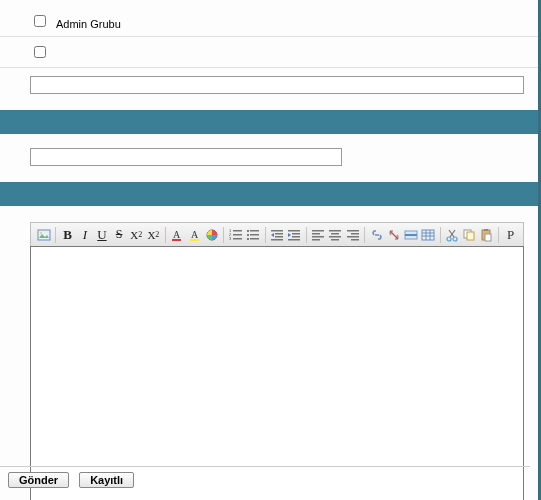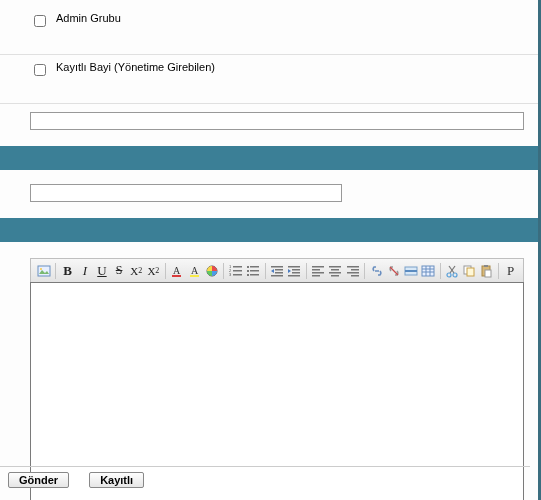--- a/index.html
+++ b/index.html
@@ -18,24 +18,24 @@
     height: 500px;
     padding-bottom: 40px;
     position: relative;
   }
   .panel {
     background: #fdfdfd;
     margin: 0;
     padding: 6px 0;
   }
   .checkbox-row {
-    padding: 6px 10px 24px 30px;
+    padding: 6px 10px 6px 30px;
     border-bottom: 1px solid #e0e0e0;
     display: flex;
-    align-items: flex-start;
+    align-items: flex-end;
   }
   .checkbox-row:last-of-type { border-bottom: none; }
   .checkbox-row input[type="checkbox"] {
     margin-right: 10px;
     width: 12px; height: 12px;
   }
   .field-row {
     padding: 8px 14px 10px 30px;
   }
   .field-row input[type="text"] {
@@ -93,21 +93,21 @@
     background: #fff;
     border: 1px solid #7a7a7a;
   }
   .footer {
     position: absolute;
     left: 0;
     bottom: 8px;
     width: 530px;
     padding: 4px 8px;
     display: flex;
-    gap: 20px;
+    gap: 10px;
   }
   .footer button {
     font-family: Tahoma, Arial, sans-serif;
     font-size: 11px;
     font-weight: bold;
     padding: 1px 10px;
     background: linear-gradient(#fefefe, #e6e6e6);
     border: 1px solid #888;
     border-radius: 2px;
     cursor: pointer;
@@ -122,21 +122,20 @@
 
 <div class="outer">
 
   <div class="panel">
     <div class="checkbox-row">
       <input type="checkbox" style="">
       <span>Admin Grubu</span>
     </div>
     <div class="checkbox-row">
       <input type="checkbox" style="">
-      <span>Kayıtlı Bayi (Yönetime Girebilen)</span>
     </div>
     <div class="field-row">
       <input type="text" value="" style="">
     </div>
   </div>
 
   <div class="teal-bar"></div>
 
   <div class="panel">
     <div class="field-row short">

